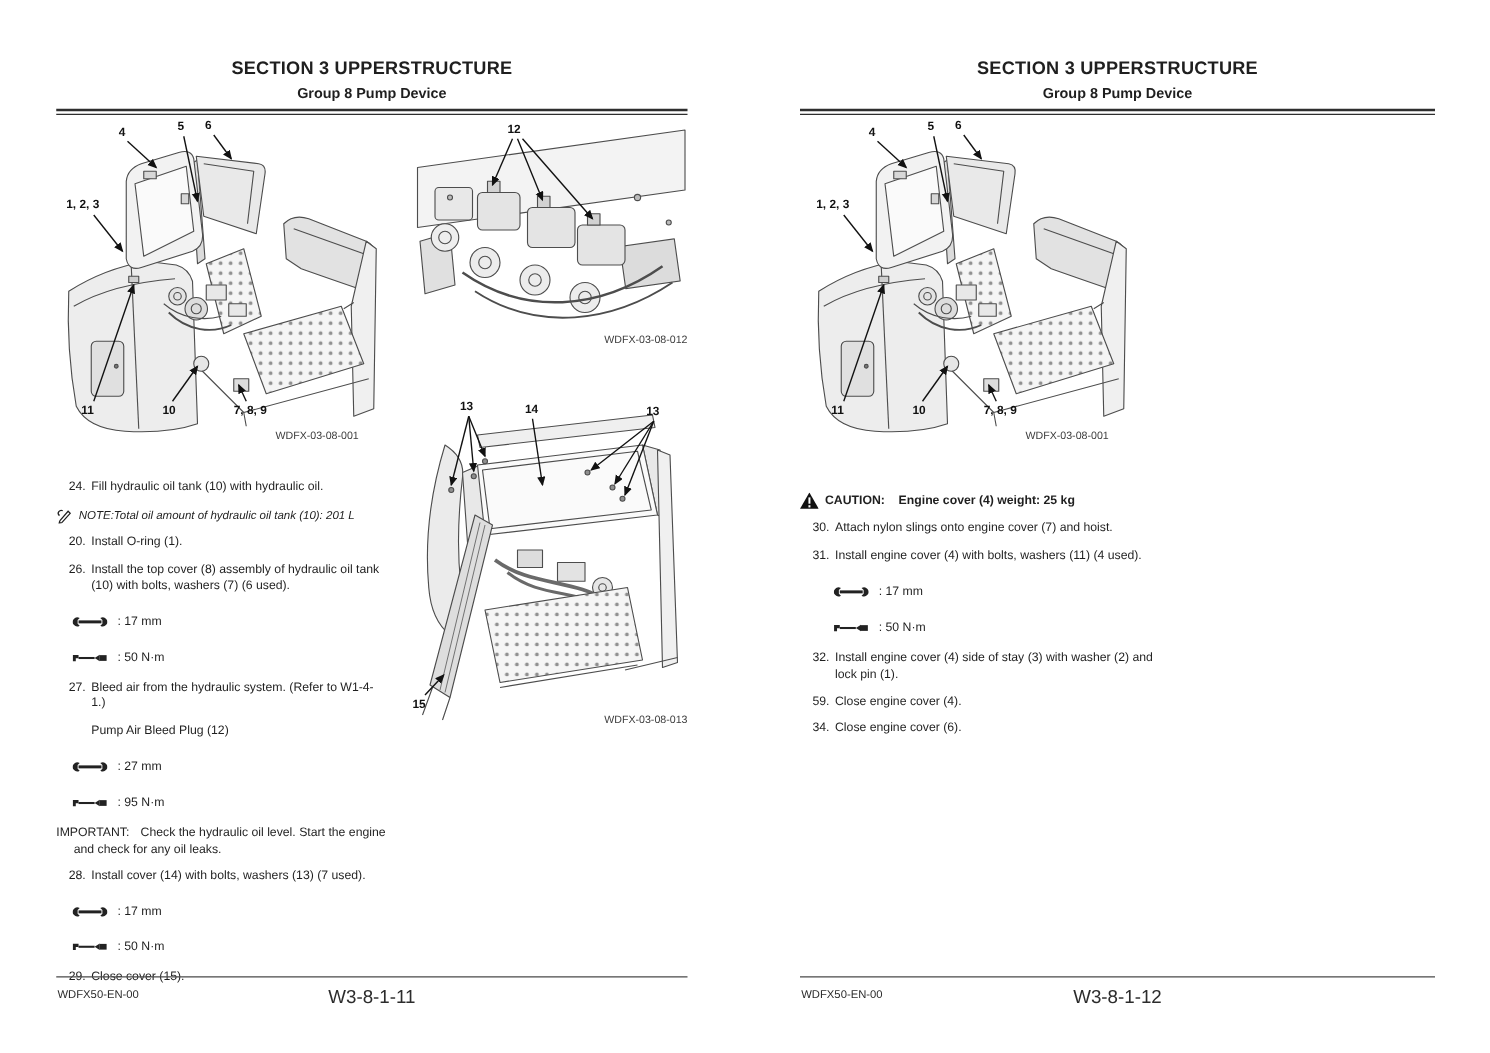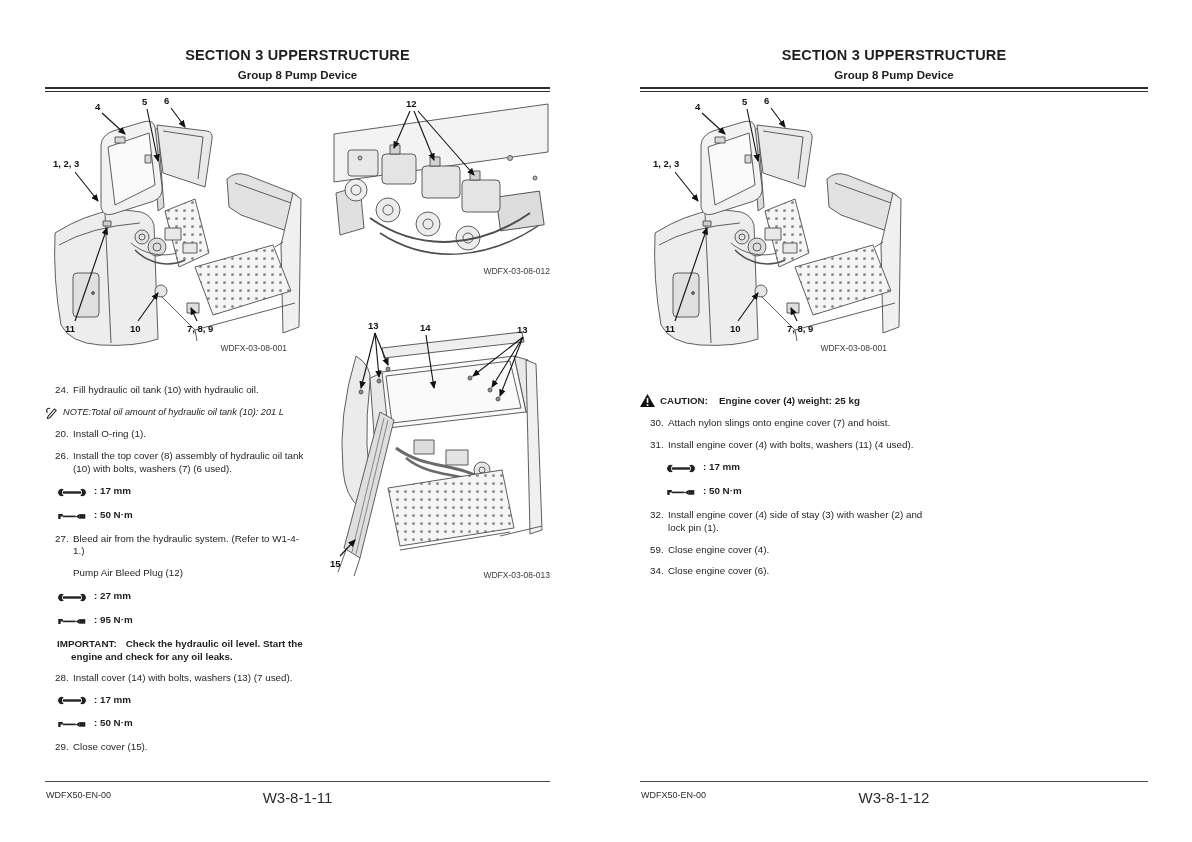--- a/index.html
+++ b/index.html
@@ -40,24 +40,24 @@
 
   .step{display:flex;margin:0 0 9px 10px;}
   .step .num{flex:0 0 14px;}
   .step .txt{flex:1;padding-left:4px;}
   .sub{margin:0 0 10px 28px;}
 
   .note-row{display:flex;align-items:center;margin:0 0 9px 0;font-style:italic;font-size:9.2px;white-space:nowrap;}
   .note-row .nlabel{margin:0 0 0 5px;}
   .note-ic{flex:0 0 13px;}
 
-  .spec-row{display:flex;align-items:flex-end;margin:4px 0 11px 13px;font-weight:bold;}
+  .spec-row{display:flex;align-items:flex-start;margin:16px 0 11px 13px;}
   .spec-row .sval{margin-left:8px;}
 
-  .important{font-weight:bold;line-height:1.3;margin:1px 0 8px 12px;padding-left:14px;text-indent:-14px;}
+  .important{font-weight:normal;line-height:1.3;margin:1px 0 8px 0;padding-left:14px;text-indent:-14px;}
   .important .ilabel{margin-right:9px;}
 
   .caution{display:flex;align-items:center;font-weight:bold;margin:0 0 9px 0;}
   .caution .cic{flex:0 0 15px;margin-right:5px;}
   .caution .clabel{margin-right:11px;}
 </style>
 </head>
 <body>
 
 <div class="page" id="page-l">

